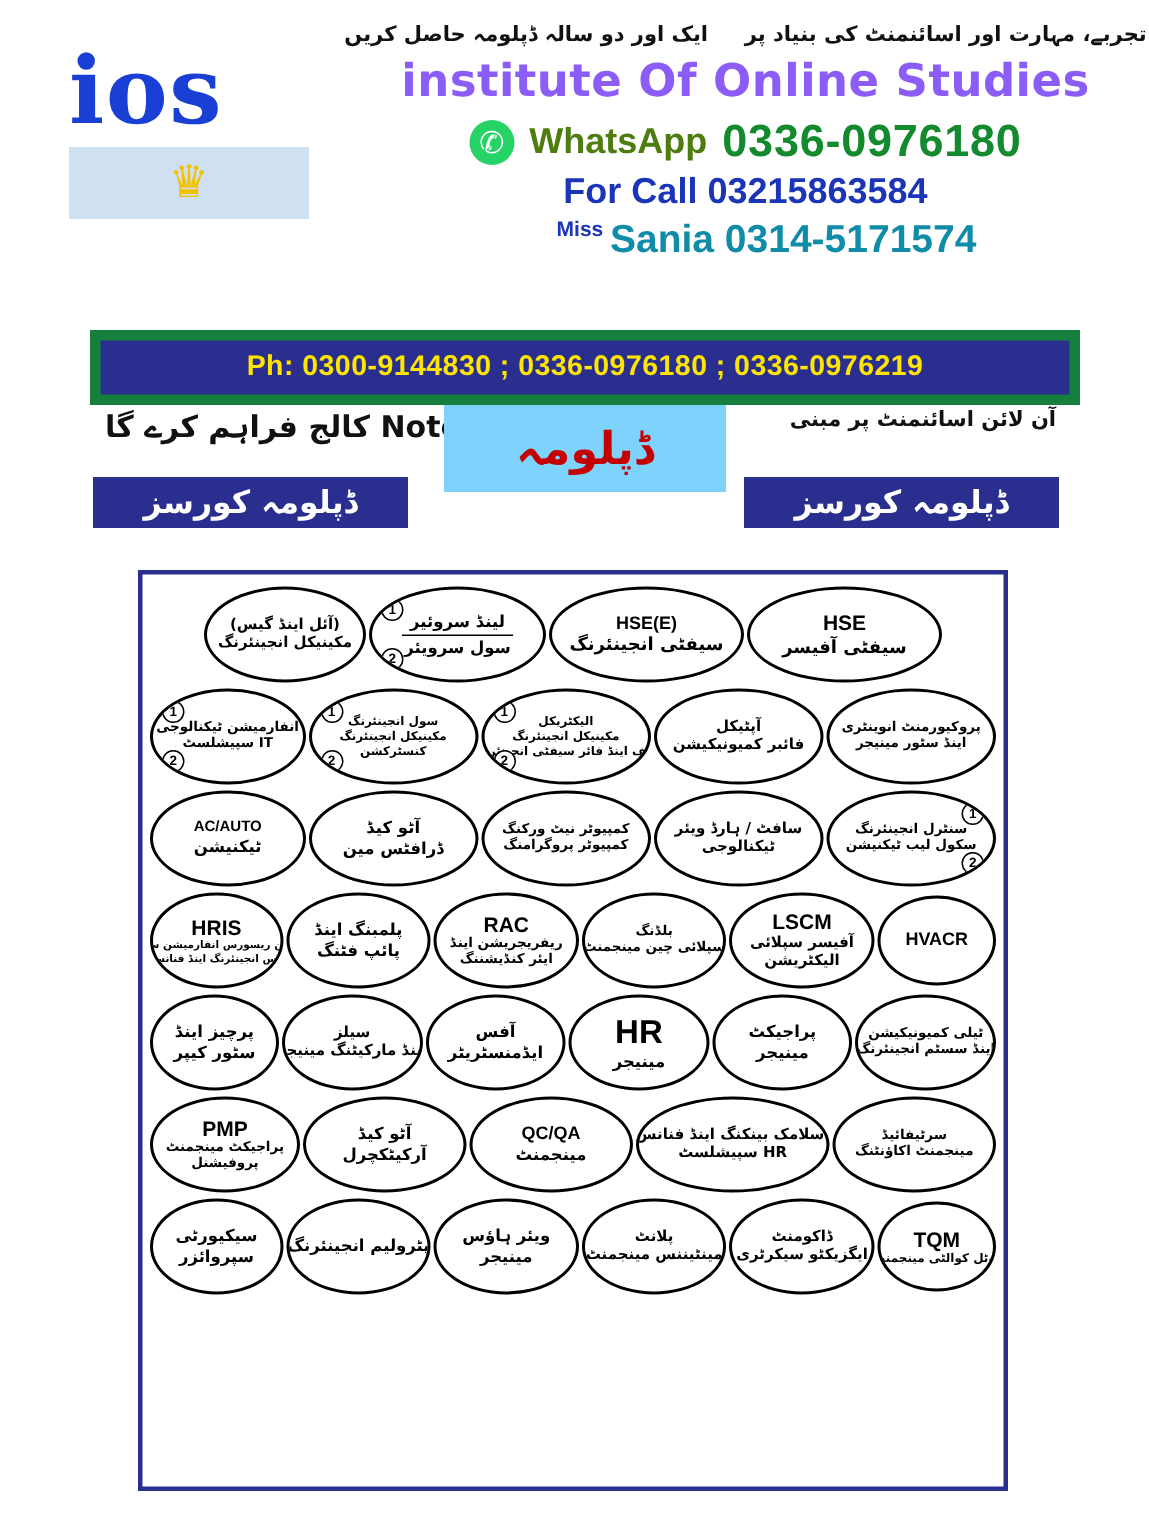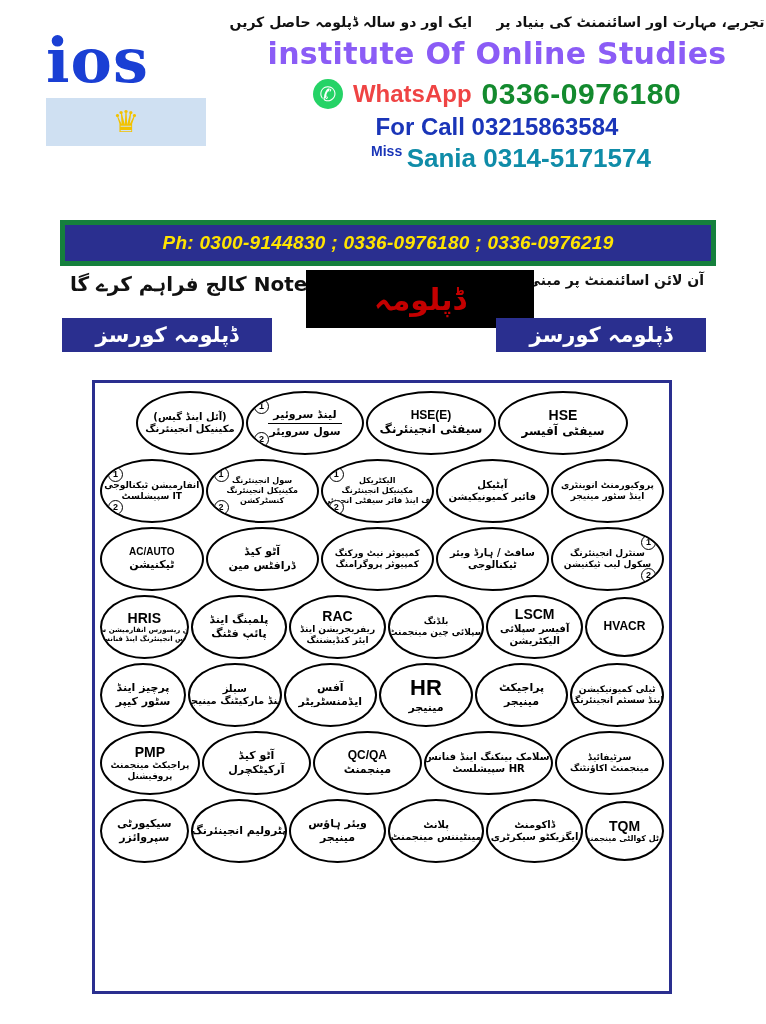--- a/index.html
+++ b/index.html
@@ -87,21 +87,21 @@
     background: #25d366;
     color: #fff;
     font-size: 20px;
     display: flex;
     align-items: center;
     justify-content: center;
   }
   .wa-label {
     font-size: 24px;
     font-weight: bold;
-    color: #ef4444;
+    color: #4d7c0f;
   }
   .wa-number {
     font-size: 30px;
     font-weight: bold;
     color: #138a2e;
     letter-spacing: 0.5px;
   }
   .call-row {
     margin-top: 2px;
     text-align: center;
@@ -127,25 +127,24 @@
   }
 
   
   .phone-bar {
     position: absolute;
     left: 60px;
     top: 220px;
     width: 646px;
     height: 36px;
     background: #2a2f8f;
-    border: 5px solid #15803d;
-    display: flex;
-    align-items: center;
-    justify-content: center;
-    font-style: italic;
+    border: 7px solid #15803d;
+    display: flex;
+    align-items: center;
+    justify-content: center;
   }
   .phone-bar span {
     color: #ffe400;
     font-size: 19px;
     font-weight: bold;
     letter-spacing: 0.3px;
   }
   .notes-left {
     position: absolute;
     left: 70px;
@@ -165,32 +164,31 @@
     font-weight: bold;
     color: #111;
     direction: rtl;
   }
 
   
   .dip-yellow {
     position: absolute;
     left: 296px;
     top: 270px;
-    width: 228px;
+    width: 188px;
     height: 58px;
-    background: #000000;
+    background: #7dd3fc;
     display: flex;
     align-items: center;
     justify-content: center;
     font-family: "DejaVu Sans", sans-serif;
     font-size: 30px;
     font-weight: bold;
     color: #c40000;
     direction: rtl;
-    margin-left: 10px;
   }
   .dip-blue-left {
     position: absolute;
     left: 62px;
     top: 318px;
     width: 210px;
     height: 34px;
     background: #2a2f8f;
     display: flex;
     align-items: center;

